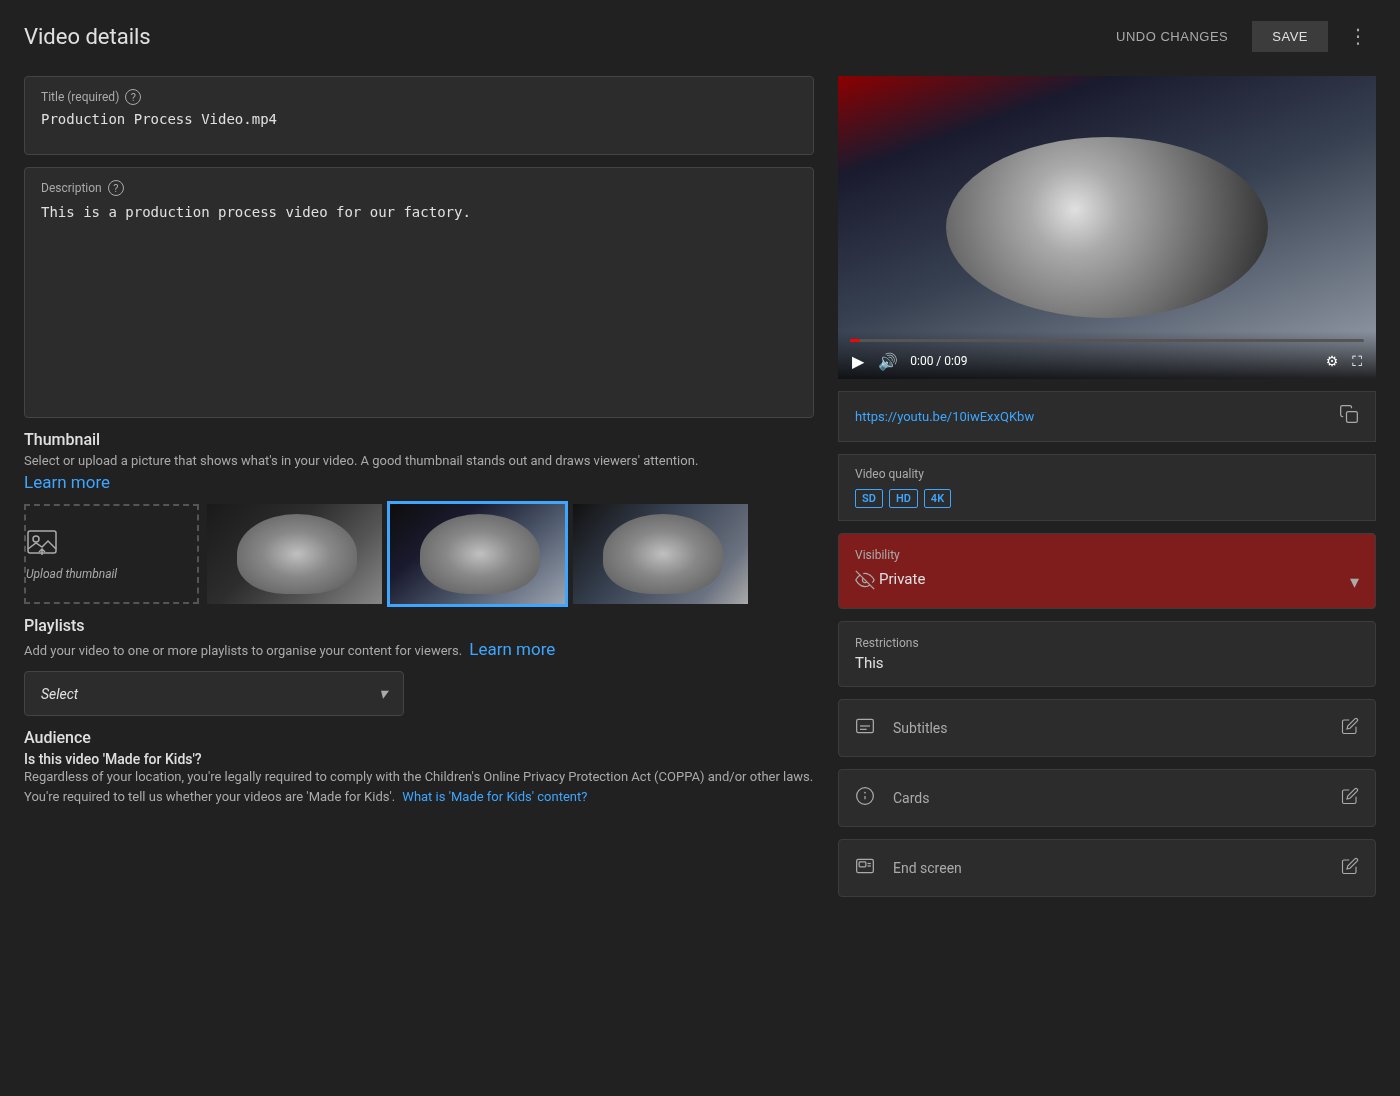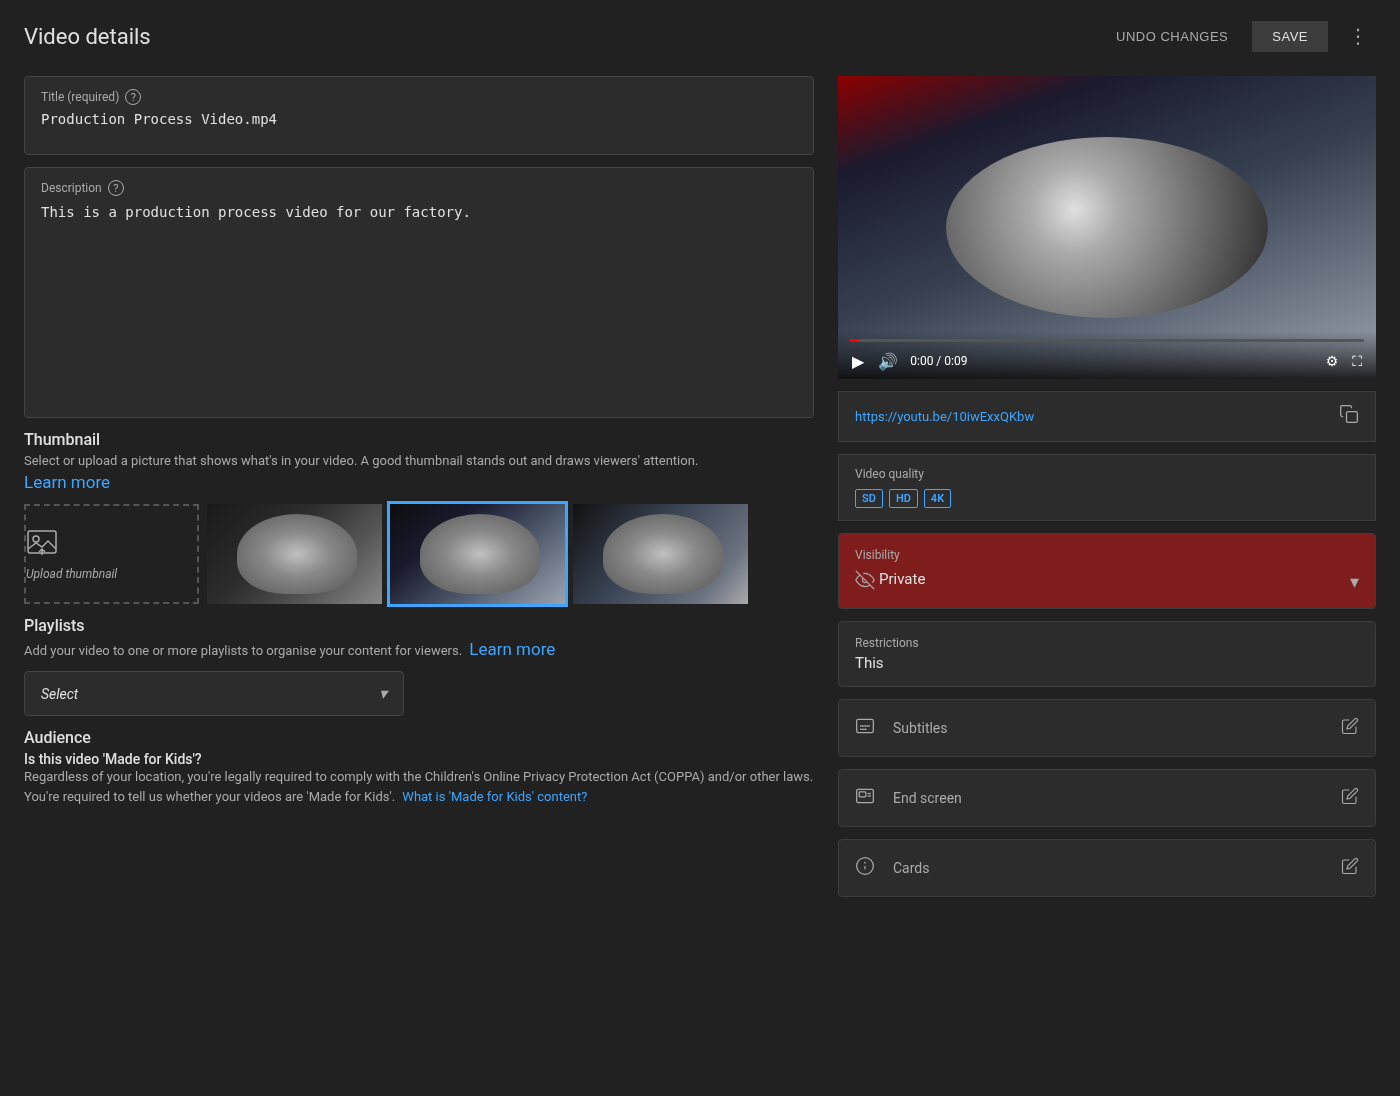--- a/index.html
+++ b/index.html
@@ -588,50 +588,50 @@
             <path d="M11 4H4a2 2 0 00-2 2v14a2 2 0 002 2h14a2 2 0 002-2v-7"></path>
             <path d="M18.5 2.5a2.121 2.121 0 013 3L12 15l-4 1 1-4 9.5-9.5z"></path>
           </svg>
         </span>
       </div>
 
       <div class="side-action-card">
         <div class="side-action-left">
           <span class="side-action-icon">
             <svg width="20" height="20" viewBox="0 0 24 24" fill="none" stroke="#aaa" stroke-width="1.5">
+              <circle cx="12" cy="12" r="10"></circle>
+              <line x1="12" y1="8" x2="12" y2="8" stroke-linecap="round" stroke-width="2"></line>
+              <line x1="12" y1="12" x2="12" y2="16"></line>
+            </svg>
+          </span>
+          <span>Cards</span>
+        </div>
+        <span class="side-action-edit">
+          <svg width="18" height="18" viewBox="0 0 24 24" fill="none" stroke="#aaa" stroke-width="1.5">
+            <path d="M11 4H4a2 2 0 00-2 2v14a2 2 0 002 2h14a2 2 0 002-2v-7"></path>
+            <path d="M18.5 2.5a2.121 2.121 0 013 3L12 15l-4 1 1-4 9.5-9.5z"></path>
+          </svg>
+        </span>
+      </div>
+
+      <div class="side-action-card">
+        <div class="side-action-left">
+          <span class="side-action-icon">
+            <svg width="20" height="20" viewBox="0 0 24 24" fill="none" stroke="#aaa" stroke-width="1.5">
               <rect x="2" y="4" width="20" height="16" rx="2"></rect>
               <rect x="5" y="7" width="8" height="6" rx="1"></rect>
               <line x1="15" y1="9" x2="19" y2="9"></line>
               <line x1="15" y1="12" x2="19" y2="12"></line>
             </svg>
           </span>
           <span>End screen</span>
         </div>
         <span class="side-action-edit">
           <svg width="18" height="18" viewBox="0 0 24 24" fill="none" stroke="#aaa" stroke-width="1.5">
             <path d="M11 4H4a2 2 0 00-2 2v14a2 2 0 002 2h14a2 2 0 002-2v-7"></path>
             <path d="M18.5 2.5a2.121 2.121 0 013 3L12 15l-4 1 1-4 9.5-9.5z"></path>
           </svg>
         </span>
       </div>
 
-      <div class="side-action-card">
-        <div class="side-action-left">
-          <span class="side-action-icon">
-            <svg width="20" height="20" viewBox="0 0 24 24" fill="none" stroke="#aaa" stroke-width="1.5">
-              <circle cx="12" cy="12" r="10"></circle>
-              <line x1="12" y1="8" x2="12" y2="8" stroke-linecap="round" stroke-width="2"></line>
-              <line x1="12" y1="12" x2="12" y2="16"></line>
-            </svg>
-          </span>
-          <span>Cards</span>
-        </div>
-        <span class="side-action-edit">
-          <svg width="18" height="18" viewBox="0 0 24 24" fill="none" stroke="#aaa" stroke-width="1.5">
-            <path d="M11 4H4a2 2 0 00-2 2v14a2 2 0 002 2h14a2 2 0 002-2v-7"></path>
-            <path d="M18.5 2.5a2.121 2.121 0 013 3L12 15l-4 1 1-4 9.5-9.5z"></path>
-          </svg>
-        </span>
-      </div>
-
     </div>
   </div>
 </div>
 
 </body></html>

